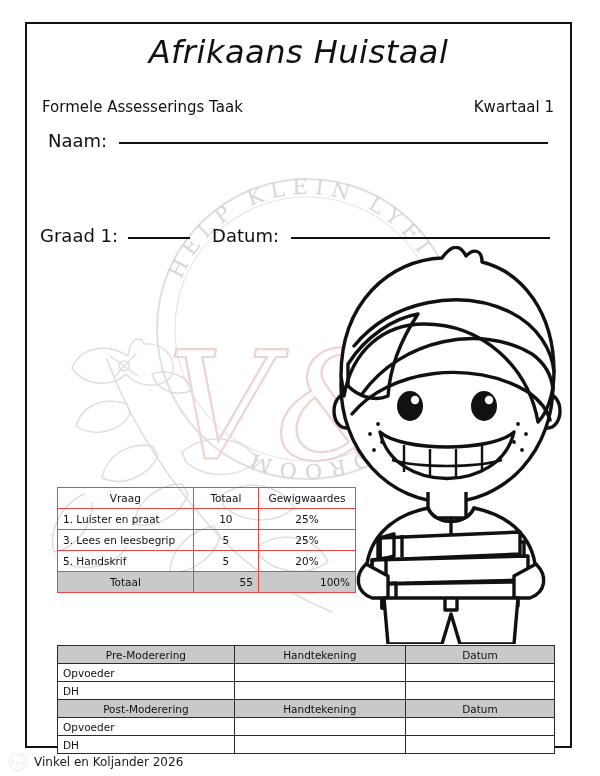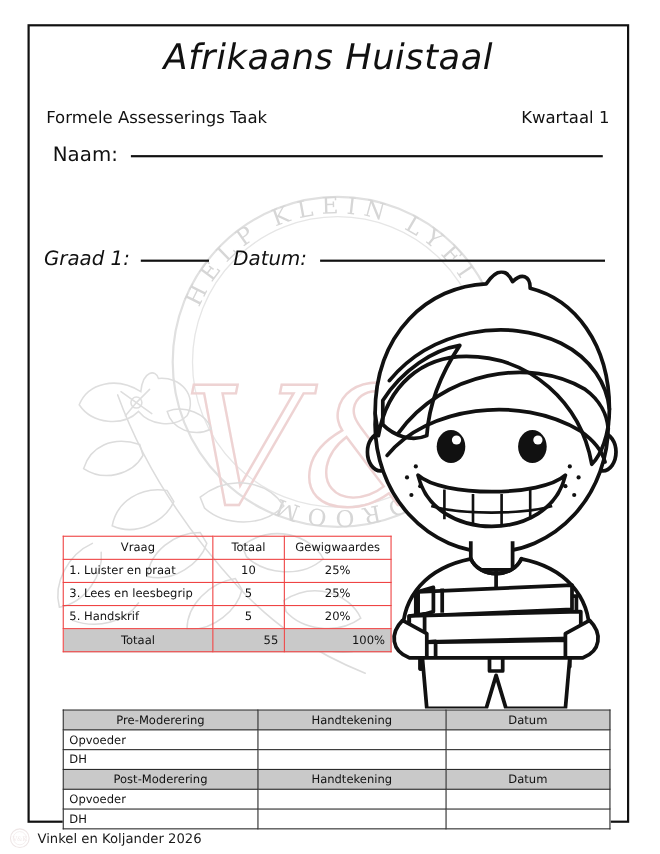--- a/index.html
+++ b/index.html
@@ -87,21 +87,21 @@
 
   
   .field-row {
     position: absolute;
     display: flex;
     align-items: baseline;
     font-size: 18px;
     font-family: "DejaVu Sans", sans-serif;
   }
   #naam-row { left: 48px; top: 130px; width: 500px; }
-  #graad-row { left: 40px; top: 225px; width: 510px; font-style: italic; }
+  #graad-row { left: 40px; top: 225px; width: 510px; }
 
   .field-label { white-space: nowrap; }
   .field-line {
     border-bottom: 2.5px solid #111111;
     height: 1px;
     position: relative;
     top: -3px;
   }
   #naam-line { flex: 1; margin-left: 12px; }
   #graad-line { width: 62px; margin-left: 10px; margin-right: 22px; }

